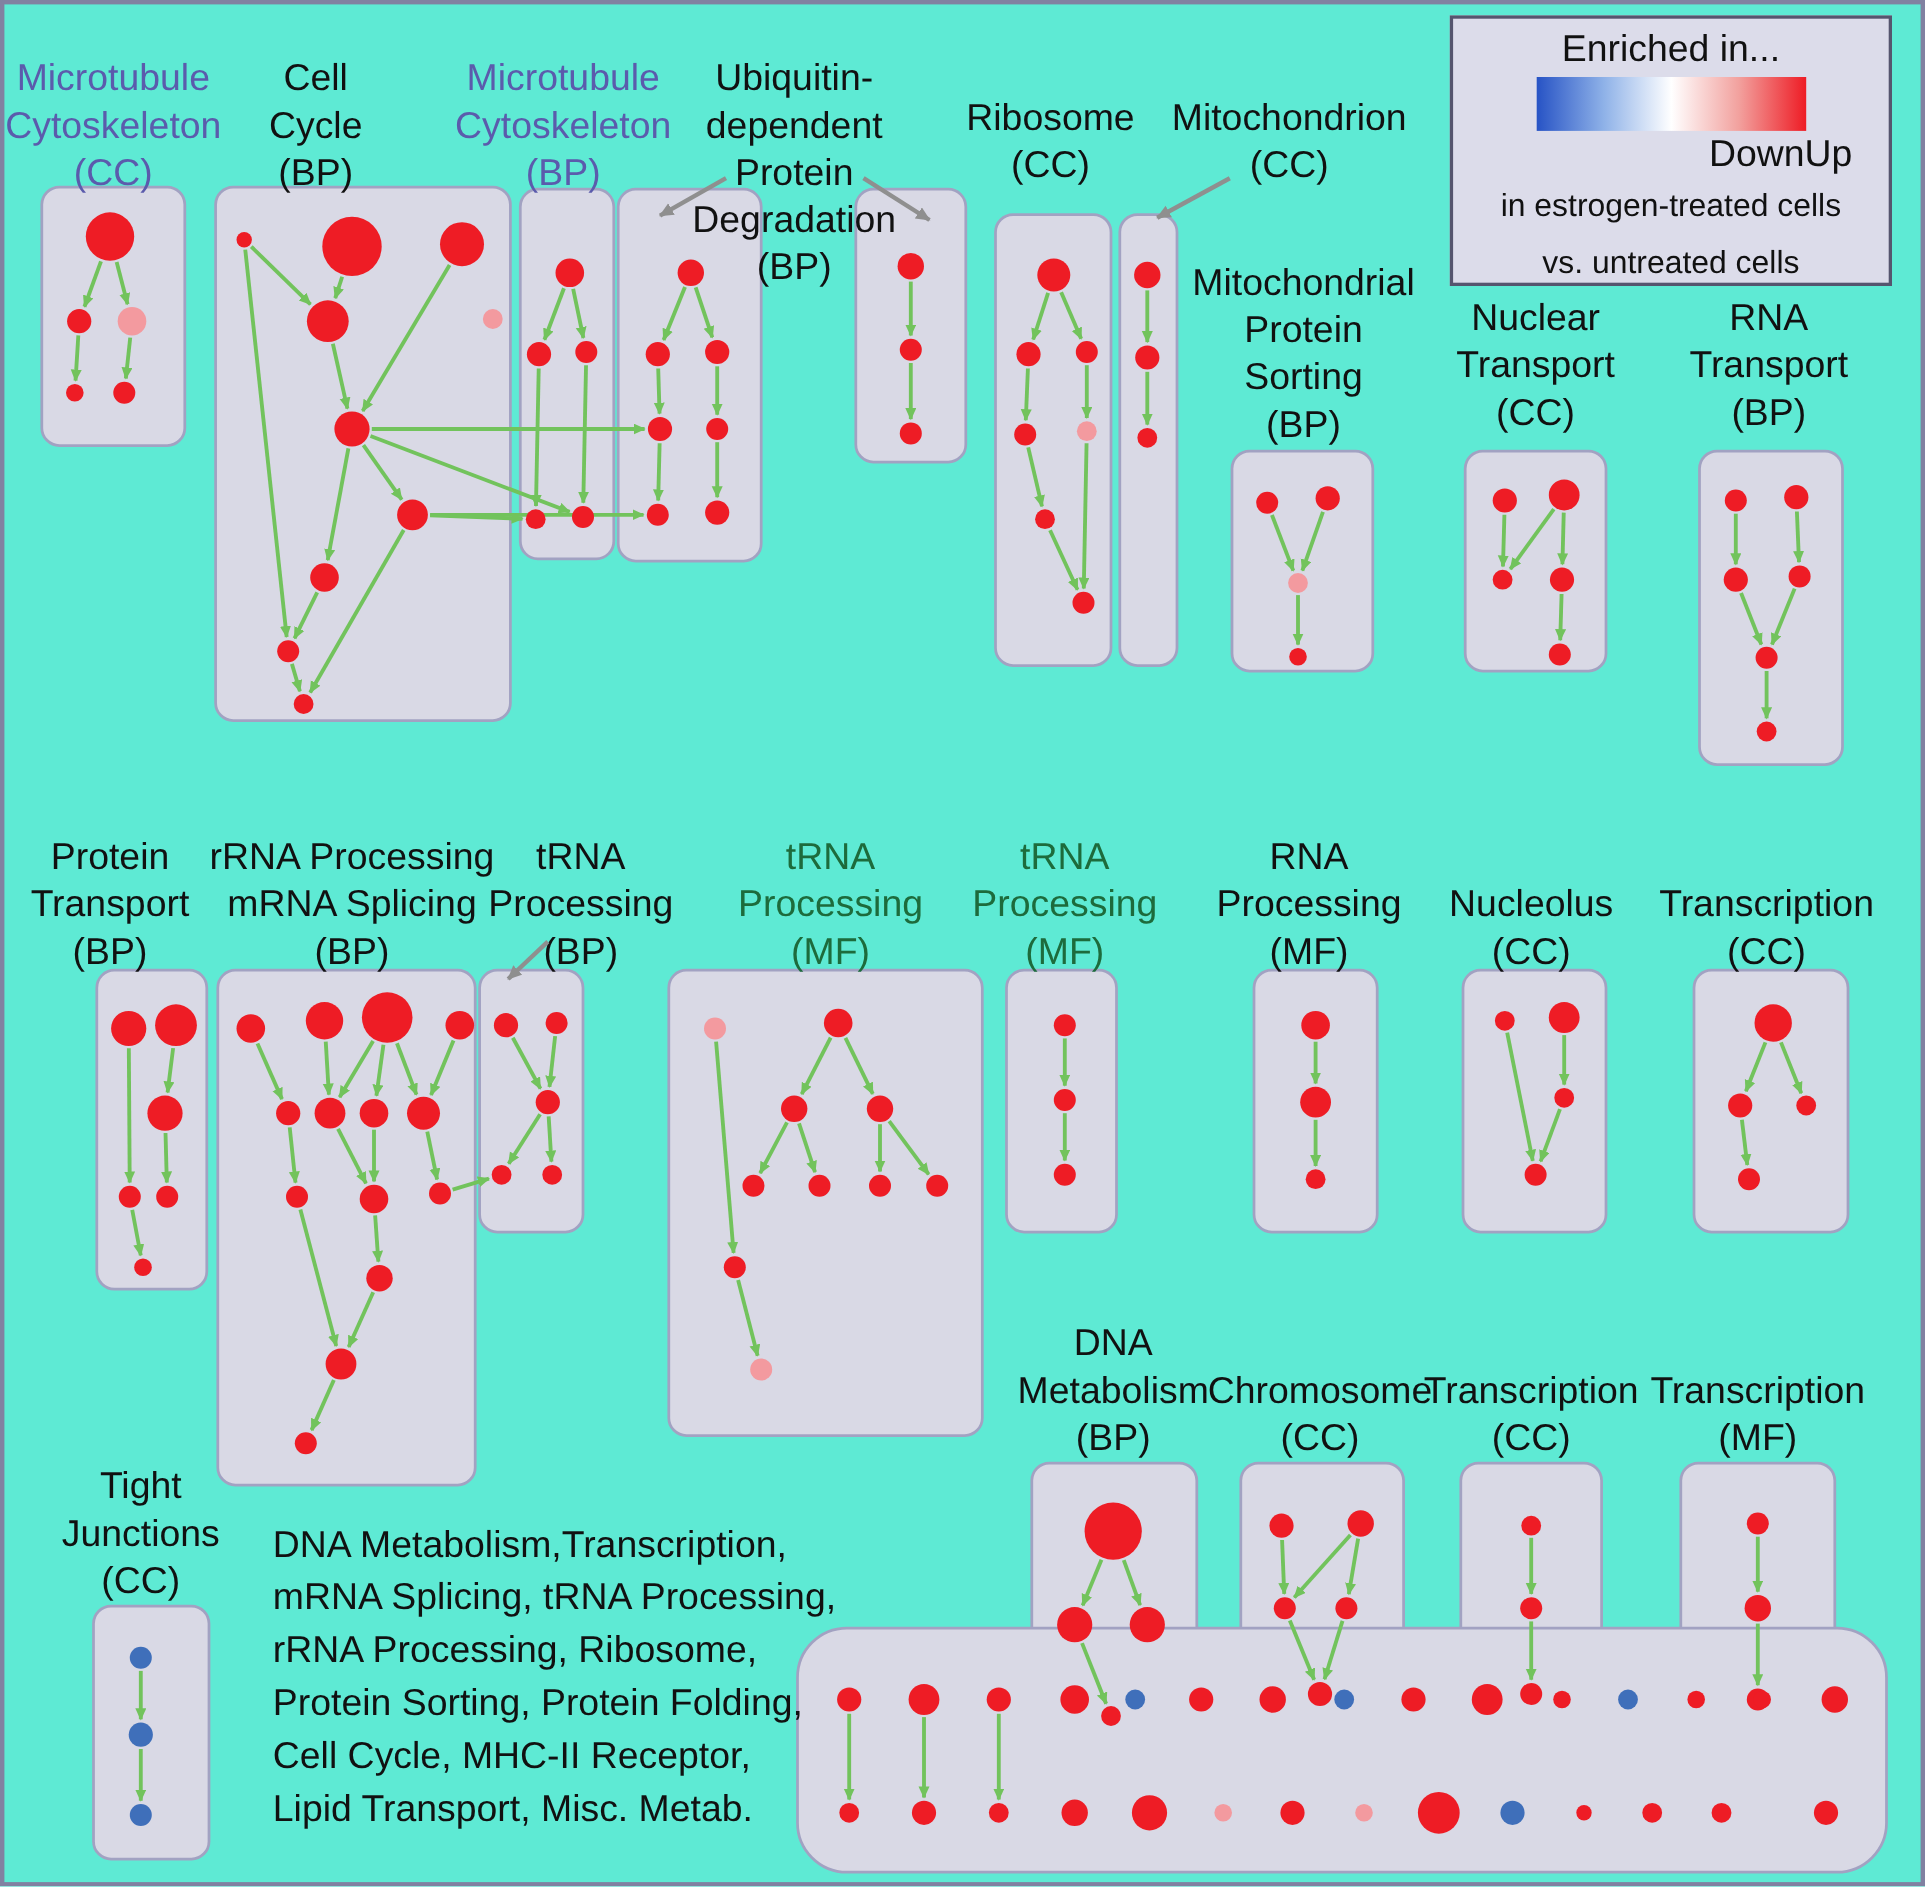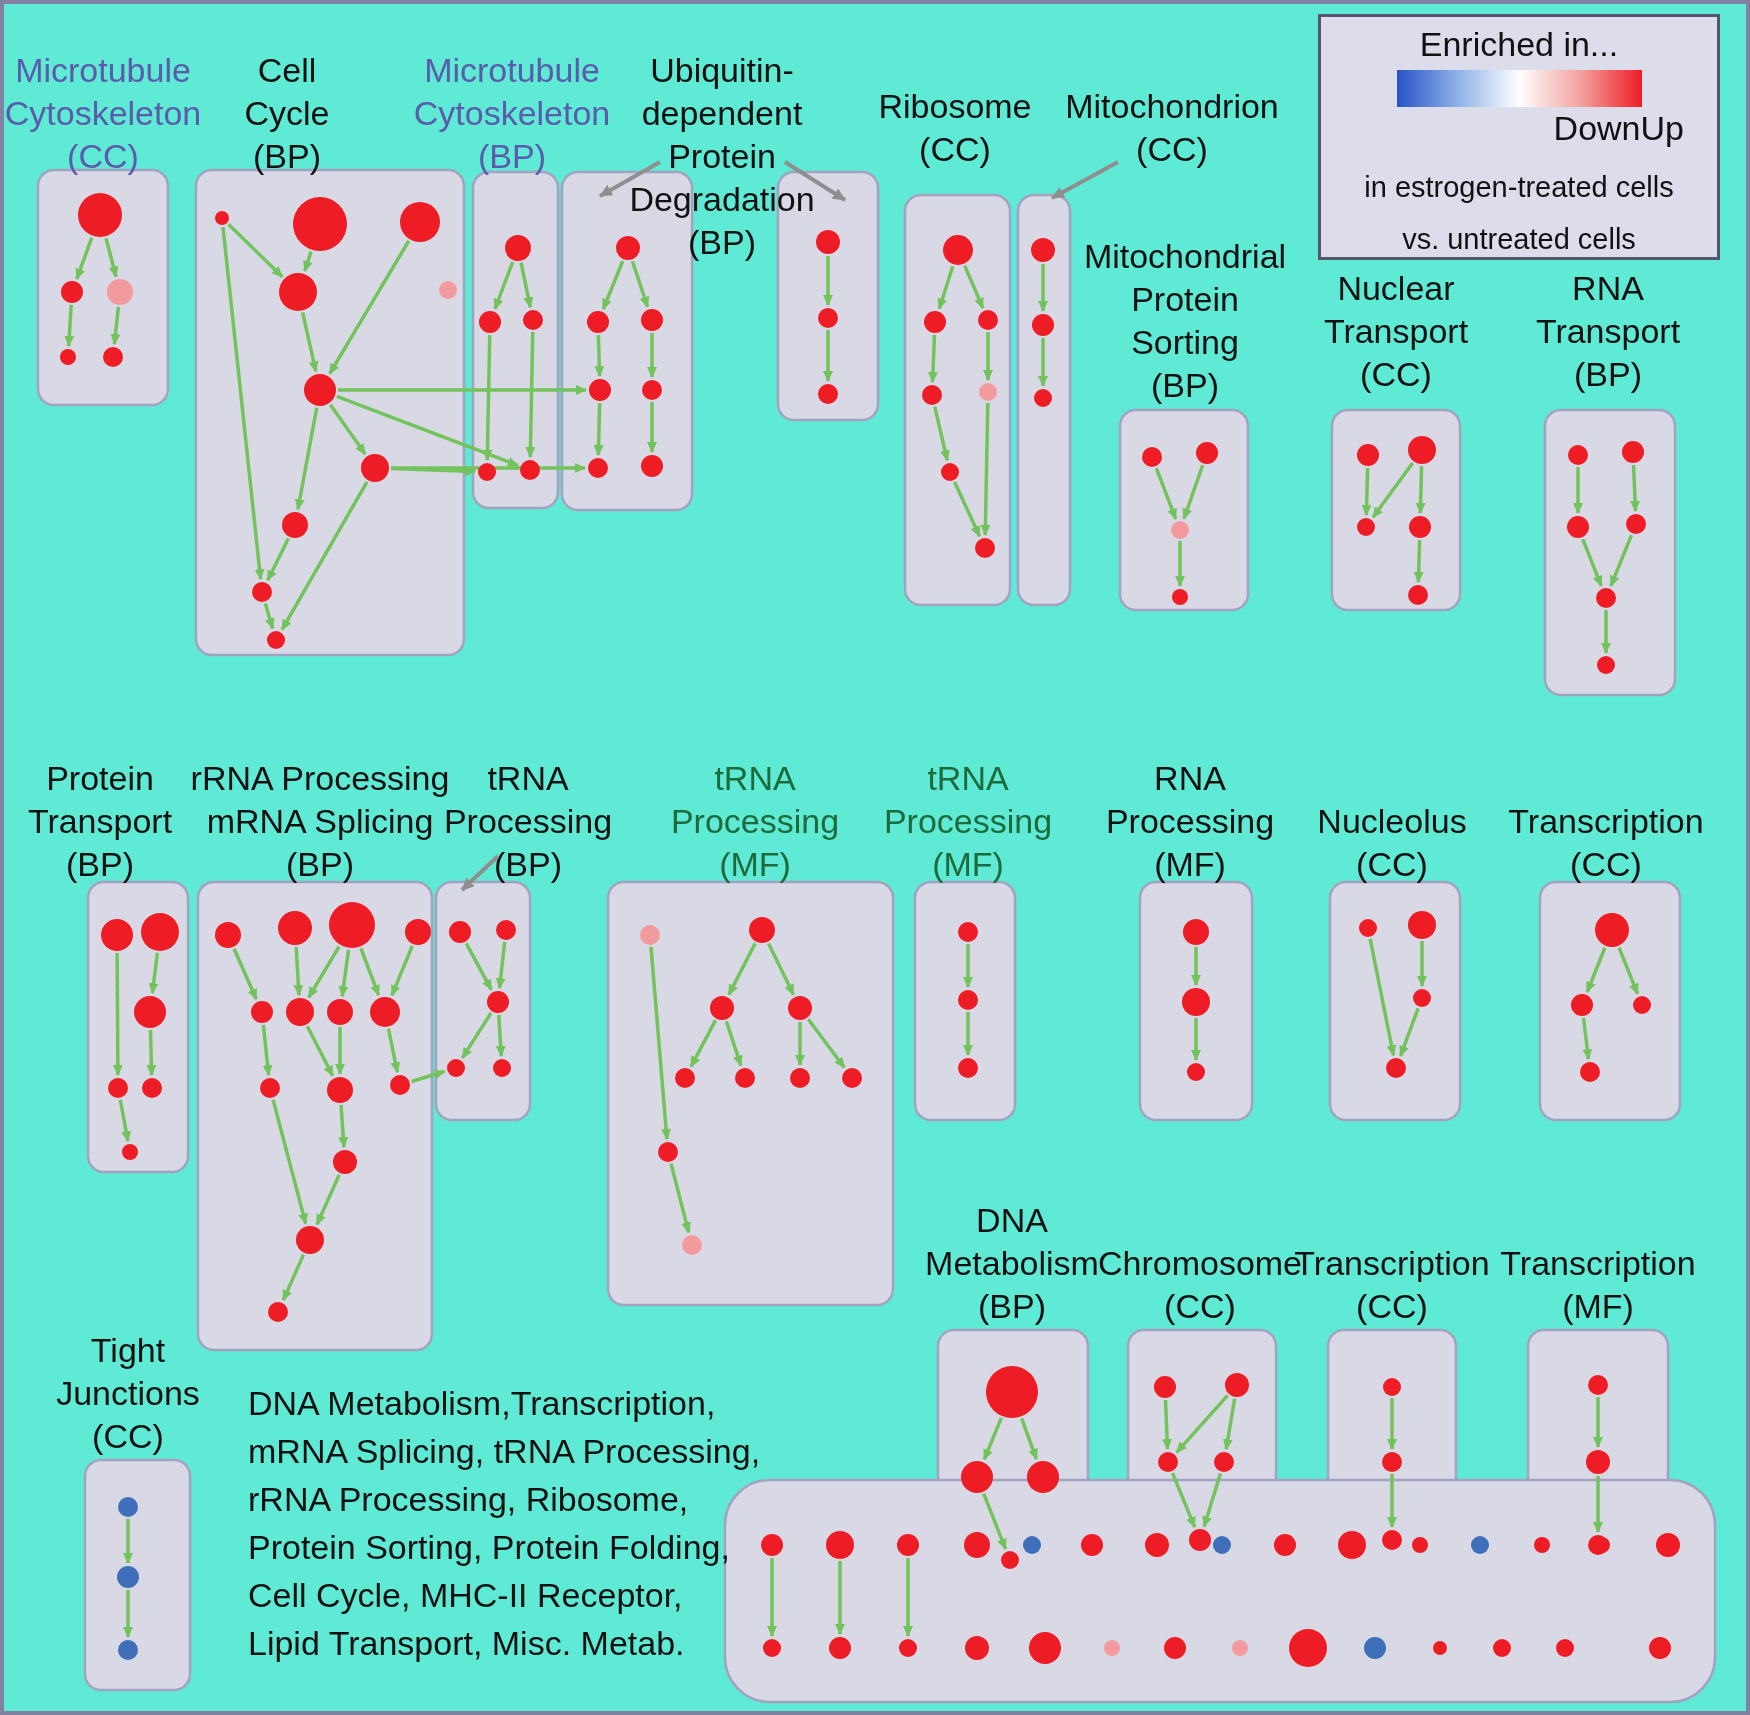--- a/index.html
+++ b/index.html
@@ -8,21 +8,21 @@
   .canvas svg{position:absolute;left:0;top:0;}
   .legend{
     position:absolute;left:1318px;top:14px;width:402px;height:246px;
     box-sizing:border-box;border:3px solid #55556e;
     display:flex;flex-direction:column;align-items:center;
   }
   .legend-title{font-size:34px;margin-top:8px;}
   .legend-bar{width:245px;height:50px;margin-top:6px;}
   .legend-row{width:330px;display:flex;justify-content:flex-end;font-size:34px;margin-top:2px;}
   .legend-sub{font-size:29px;line-height:36px;margin-top:16px;}
-  .mt{margin-top:21px;}
+  .mt{margin-top:9px;}
 </style>
 </head>
 <body>
 
 <div class="canvas" style="background: #5eead4; padding-left: 21px;">
   <svg id="net" width="1750" height="1715" viewBox="0 0 1750 1715">
       <defs>
         <marker id="ah-green" markerUnits="userSpaceOnUse" markerWidth="14" markerHeight="12" refX="10" refY="5" orient="auto">
           <path d="M0,0 L11,5 L0,10 Z" fill="#72c35c"></path>
         </marker>

